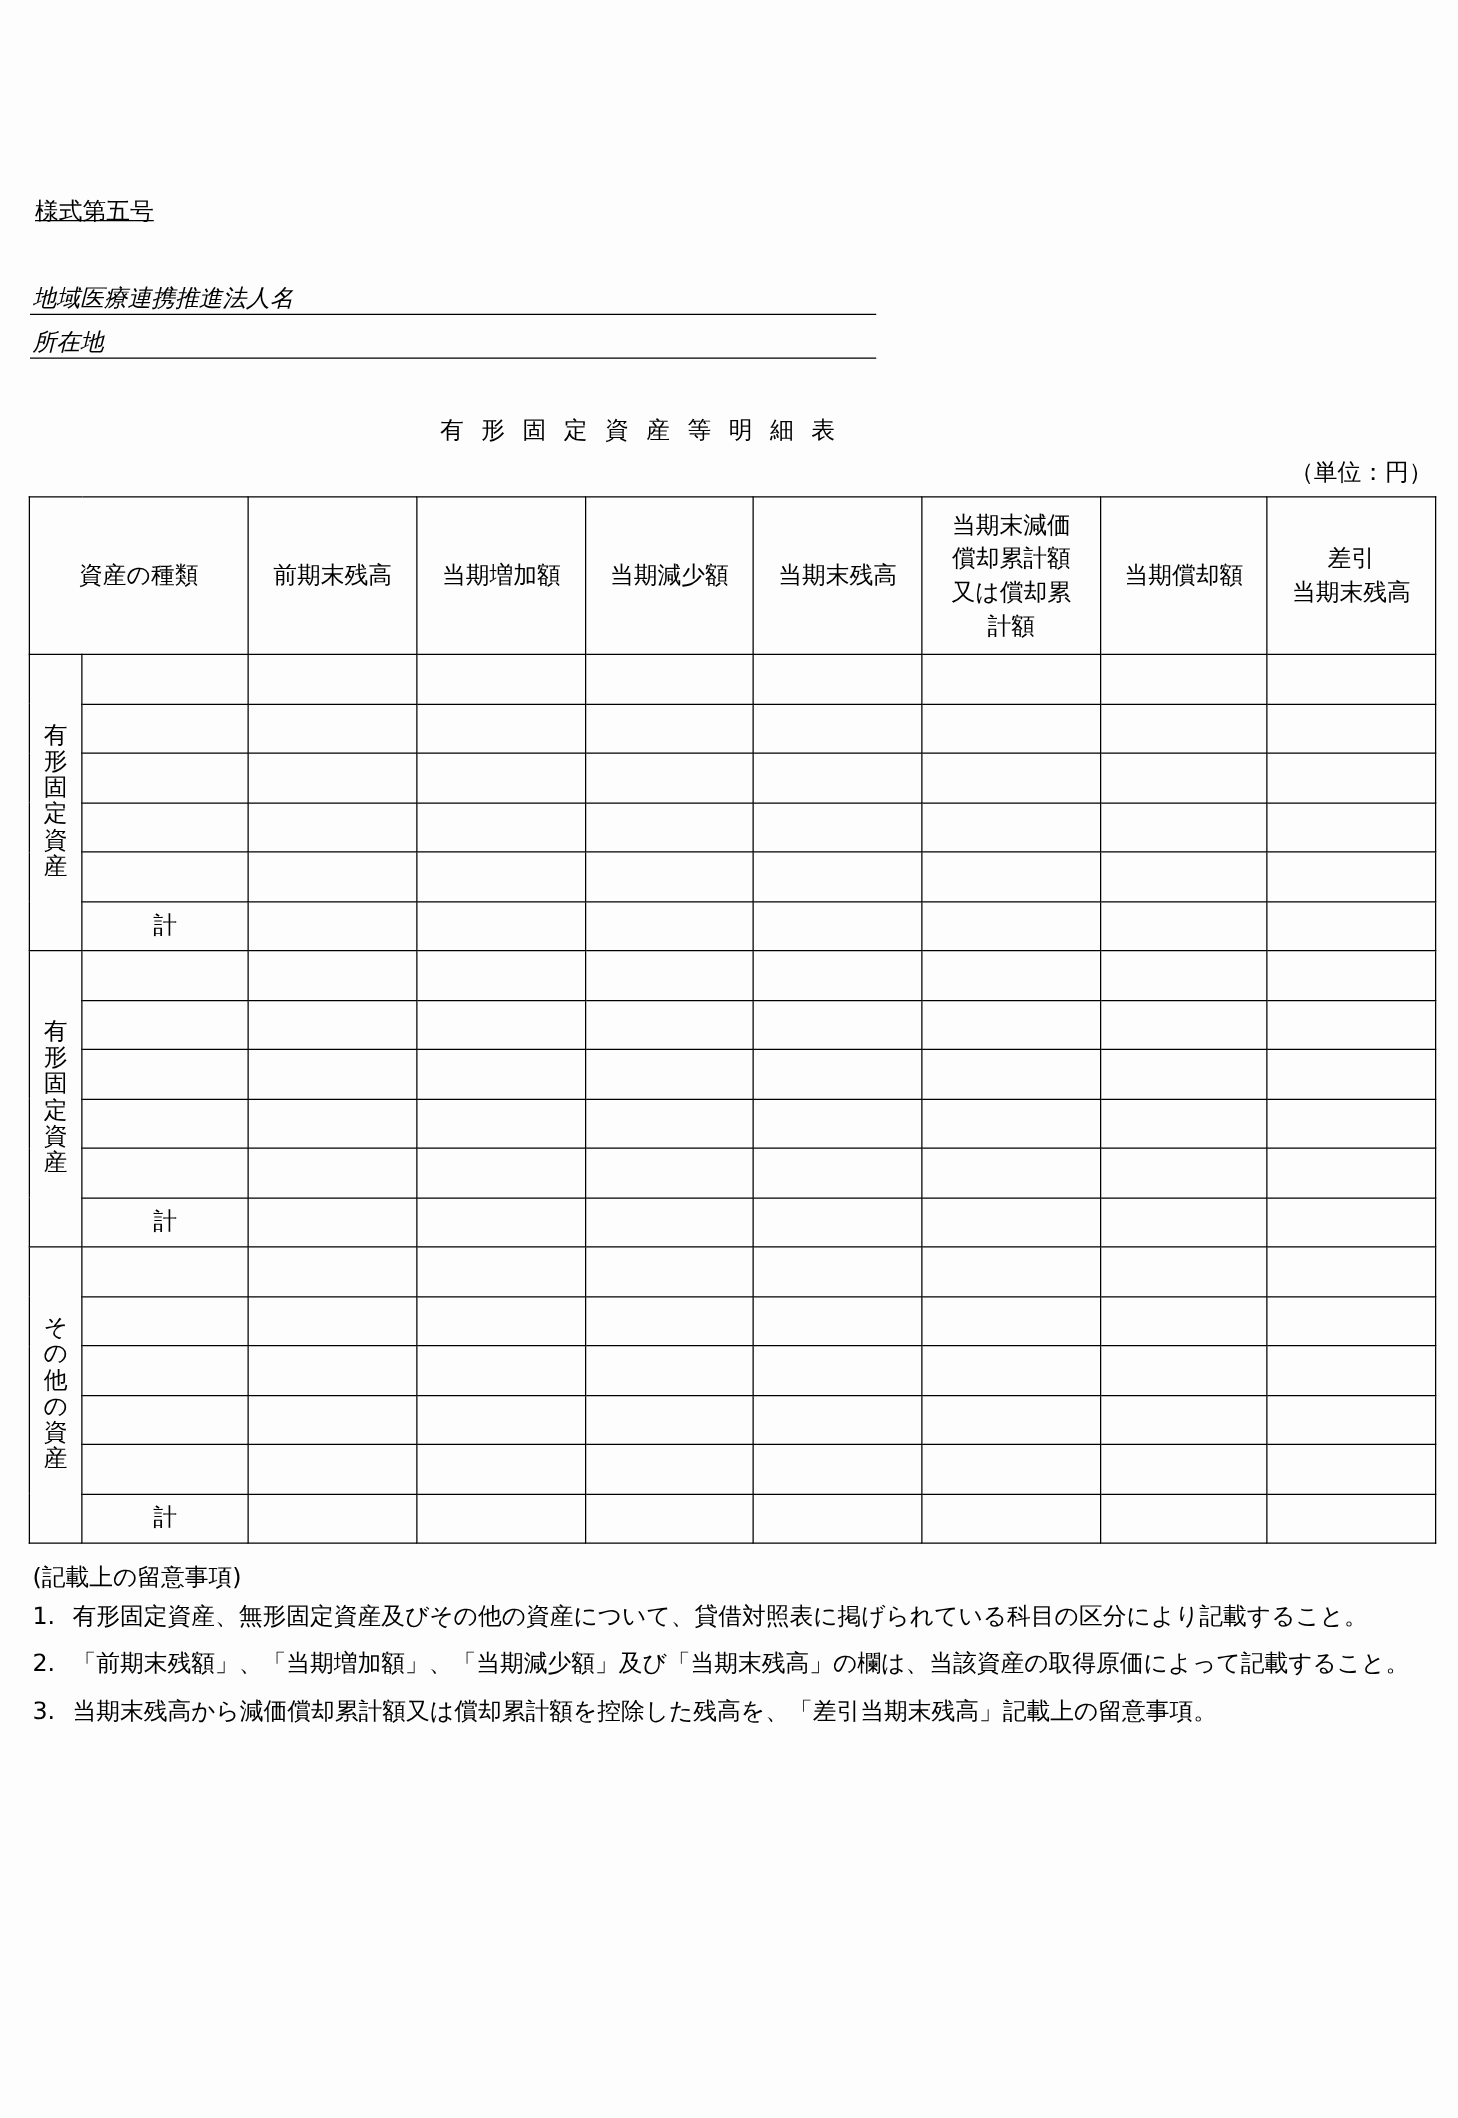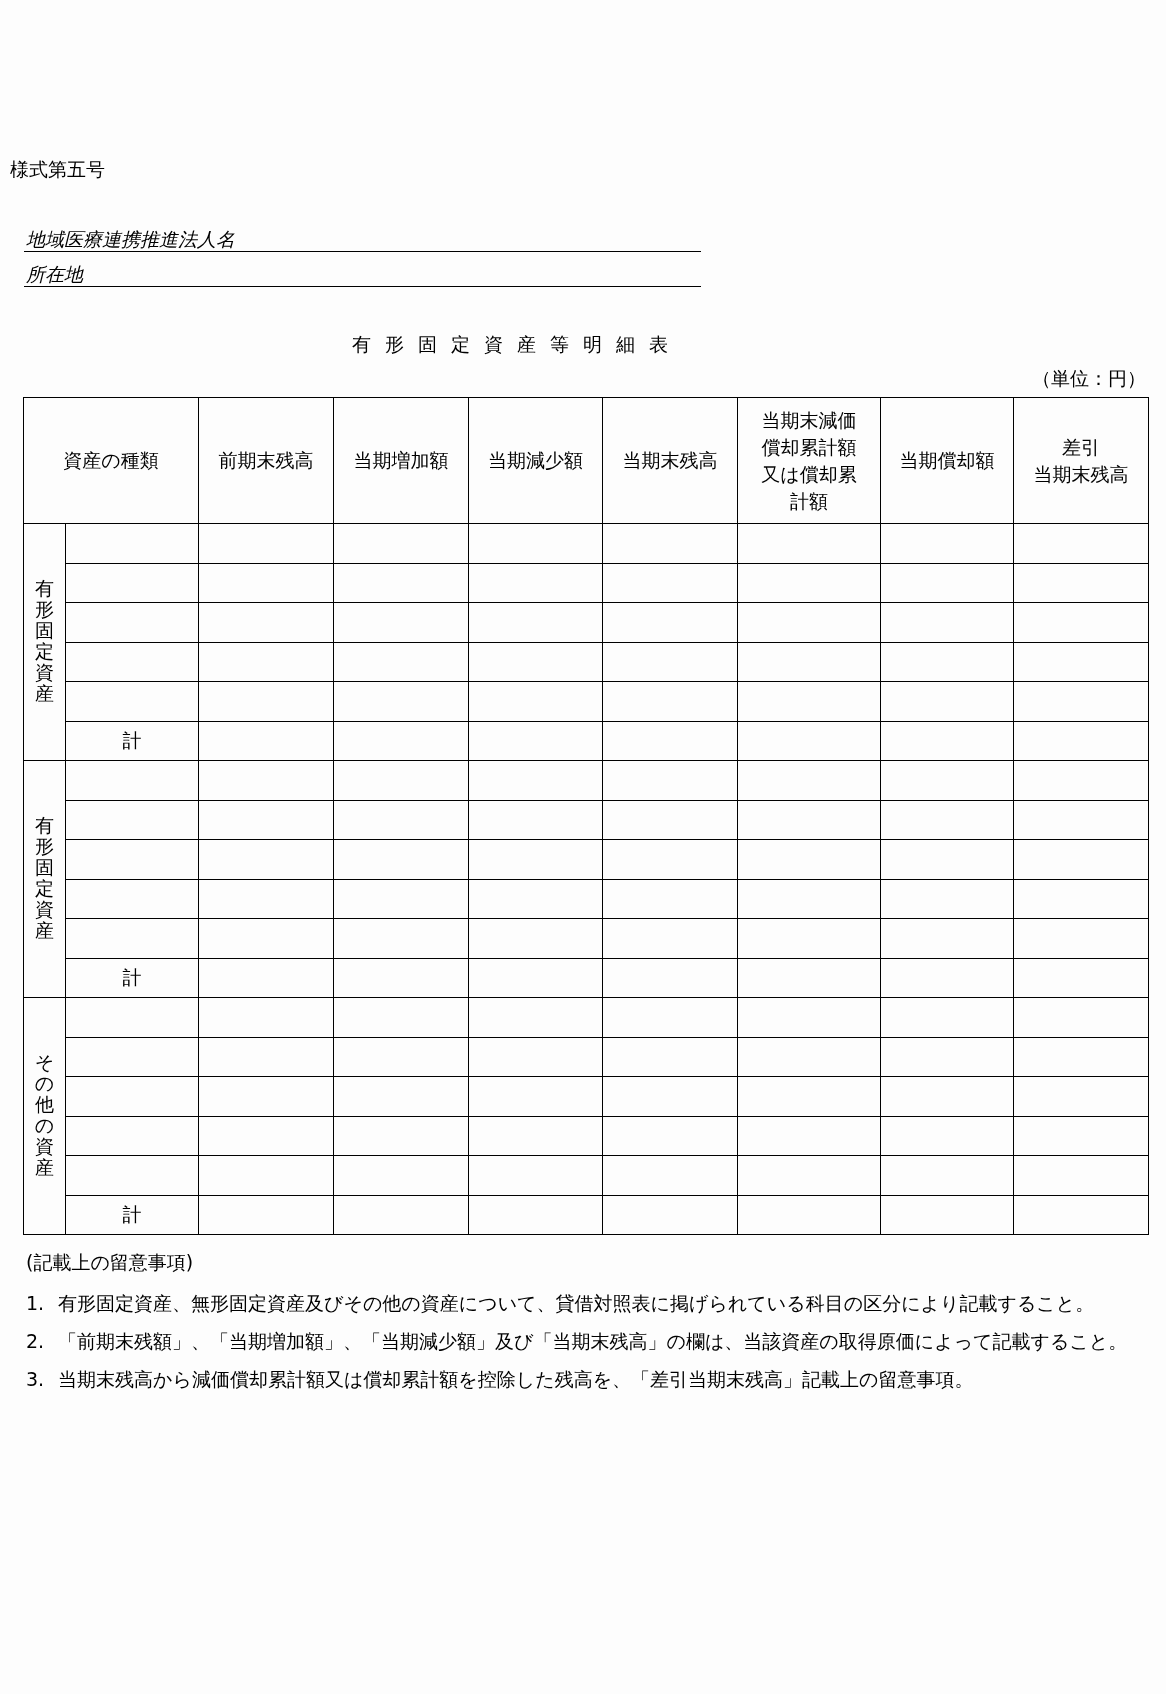--- a/index.html
+++ b/index.html
@@ -11,21 +11,21 @@
       width: 1166px;
       height: 1694px;
       position: relative;
       overflow: hidden;
       font-family: "DejaVu Sans", "Liberation Sans", sans-serif;
       color: #000;
       font-size: 19px;
     }
     .abs { position: absolute; white-space: nowrap; }
 
-    #form-number { left: 10px; top: 157px; line-height: 24px; }
+    #form-number { left: 28px; top: 157px; line-height: 24px; text-decoration: underline; }
 
     .field-line {
       position: absolute;
       left: 24px;
       width: 677px;
       height: 30px;
       border-bottom: 1.5px solid #000;
       font-style: italic;
     }
     .field-line span {
@@ -70,21 +70,21 @@
       width: 22px;
       line-height: 21px;
       word-break: break-all;
       white-space: normal;
       text-align: center;
       font-family: Liberation Serif, serif;
     }
 
     
     #notes { position: absolute; left: 26px; top: 1250px; width: 1130px; }
-    #notes .note-heading { line-height: 24px; margin-bottom: 10px; }
+    #notes .note-heading { line-height: 24px; margin-bottom: 0; }
     #notes .note {
       line-height: 38px;
       padding-left: 12px;
       text-indent: -12px;
     }
     #notes .note .num { display: inline-block; width: 32px; text-indent: 0; }
   </style>
 </head>
 <body>
 

